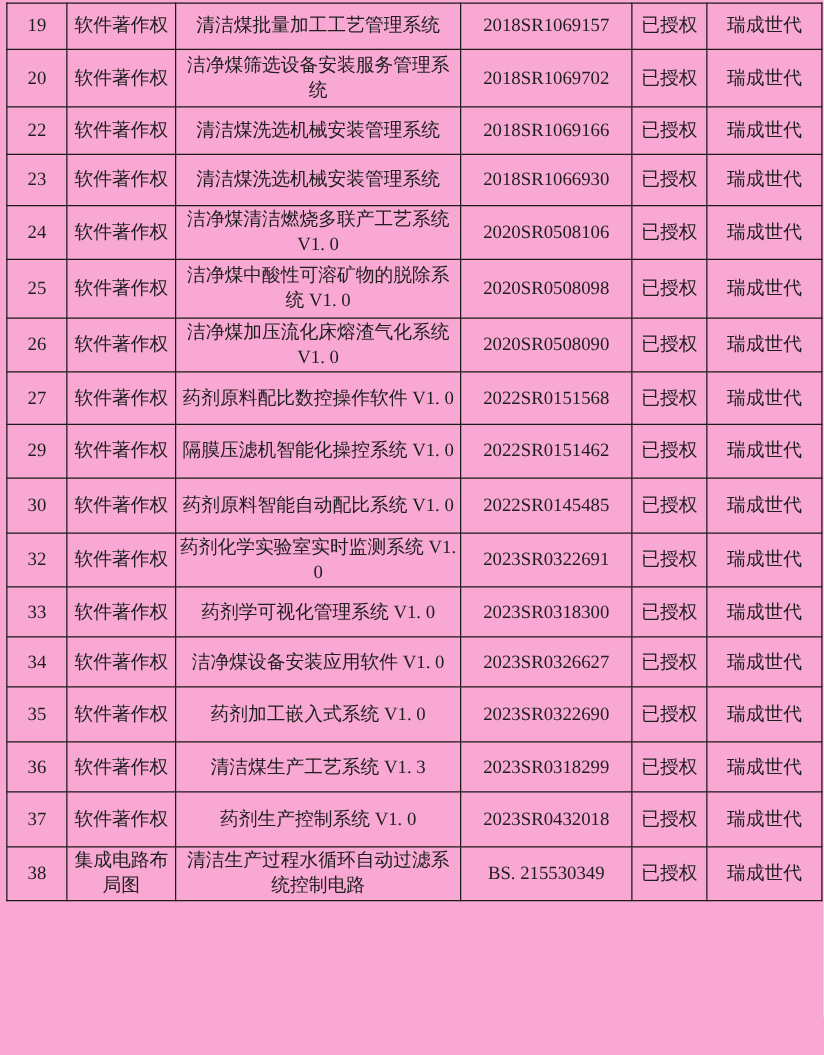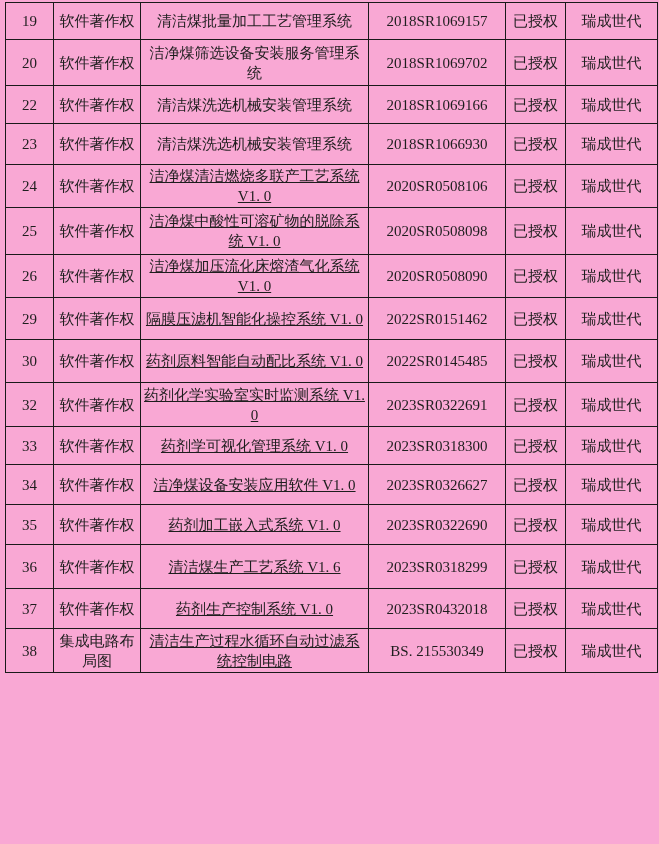--- a/index.html
+++ b/index.html
@@ -37,21 +37,20 @@
   col.c-type   { width: 87px; }
   col.c-name   { width: 228px; }
   col.c-reg    { width: 137px; }
   col.c-status { width: 60px; }
   col.c-owner  { width: 92px; }
 
   td.name-left {
     text-align: left;
     padding-left: 5px;
     padding-right: 3px;
-    text-decoration: underline;
   }
   td.name-center {
     text-align: center;
     padding-left: 3px;
     padding-right: 3px;
   }
 
   
   #rows tr:nth-child(1)  { height: 37px; }
   #rows tr:nth-child(2)  { height: 46px; }
@@ -138,20 +137,28 @@
   </tr>
         <tr>
     <td>26</td>
     <td>软件著作权</td>
     <td class="name-left">洁净煤加压流化床熔渣气化系统 V1. 0</td>
     <td>2020SR0508090</td>
     <td>已授权</td>
     <td>瑞成世代</td>
   </tr>
         <tr>
+    <td>27</td>
+    <td>软件著作权</td>
+    <td class="name-left">药剂原料配比数控操作软件 V1. 0</td>
+    <td>2022SR0151568</td>
+    <td>已授权</td>
+    <td>瑞成世代</td>
+  </tr>
+        <tr>
     <td>29</td>
     <td>软件著作权</td>
     <td class="name-left">隔膜压滤机智能化操控系统 V1. 0</td>
     <td>2022SR0151462</td>
     <td>已授权</td>
     <td>瑞成世代</td>
   </tr>
         <tr>
     <td>30</td>
     <td>软件著作权</td>
@@ -188,21 +195,21 @@
     <td>35</td>
     <td>软件著作权</td>
     <td class="name-left">药剂加工嵌入式系统 V1. 0</td>
     <td>2023SR0322690</td>
     <td>已授权</td>
     <td>瑞成世代</td>
   </tr>
         <tr>
     <td>36</td>
     <td>软件著作权</td>
-    <td class="name-left">清洁煤生产工艺系统 V1. 6</td>
+    <td class="name-left">清洁煤生产工艺系统 V1. 3</td>
     <td>2023SR0318299</td>
     <td>已授权</td>
     <td>瑞成世代</td>
   </tr>
         <tr>
     <td>37</td>
     <td>软件著作权</td>
     <td class="name-left">药剂生产控制系统 V1. 0</td>
     <td>2023SR0432018</td>
     <td>已授权</td>

